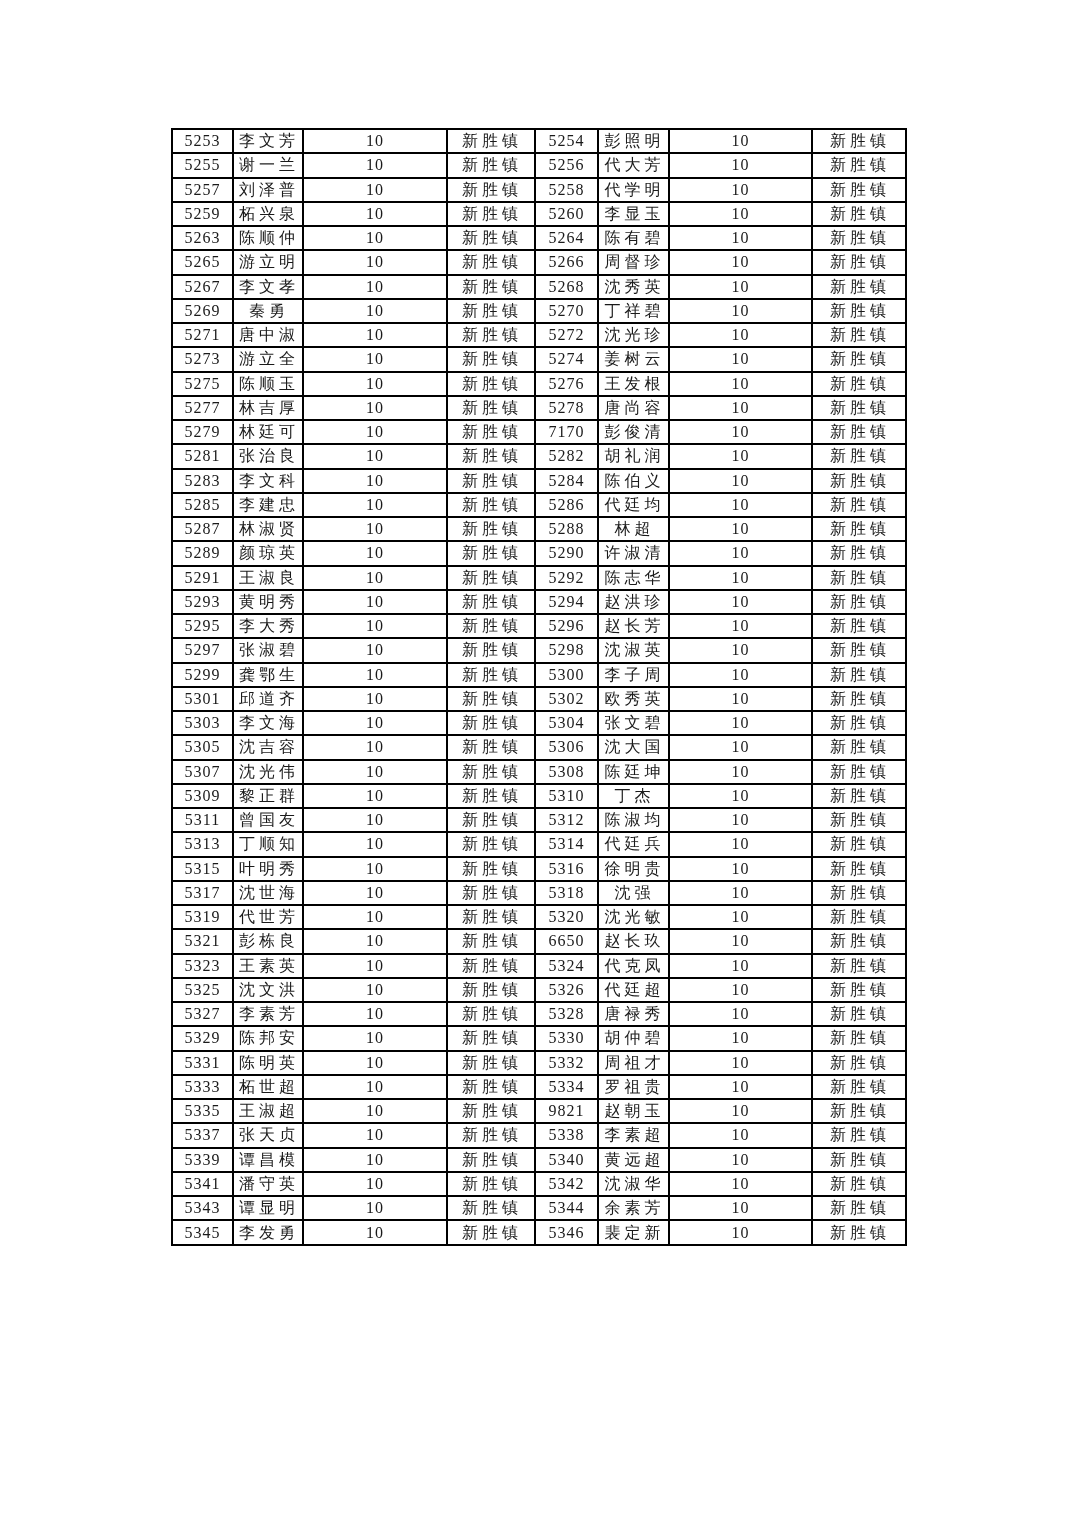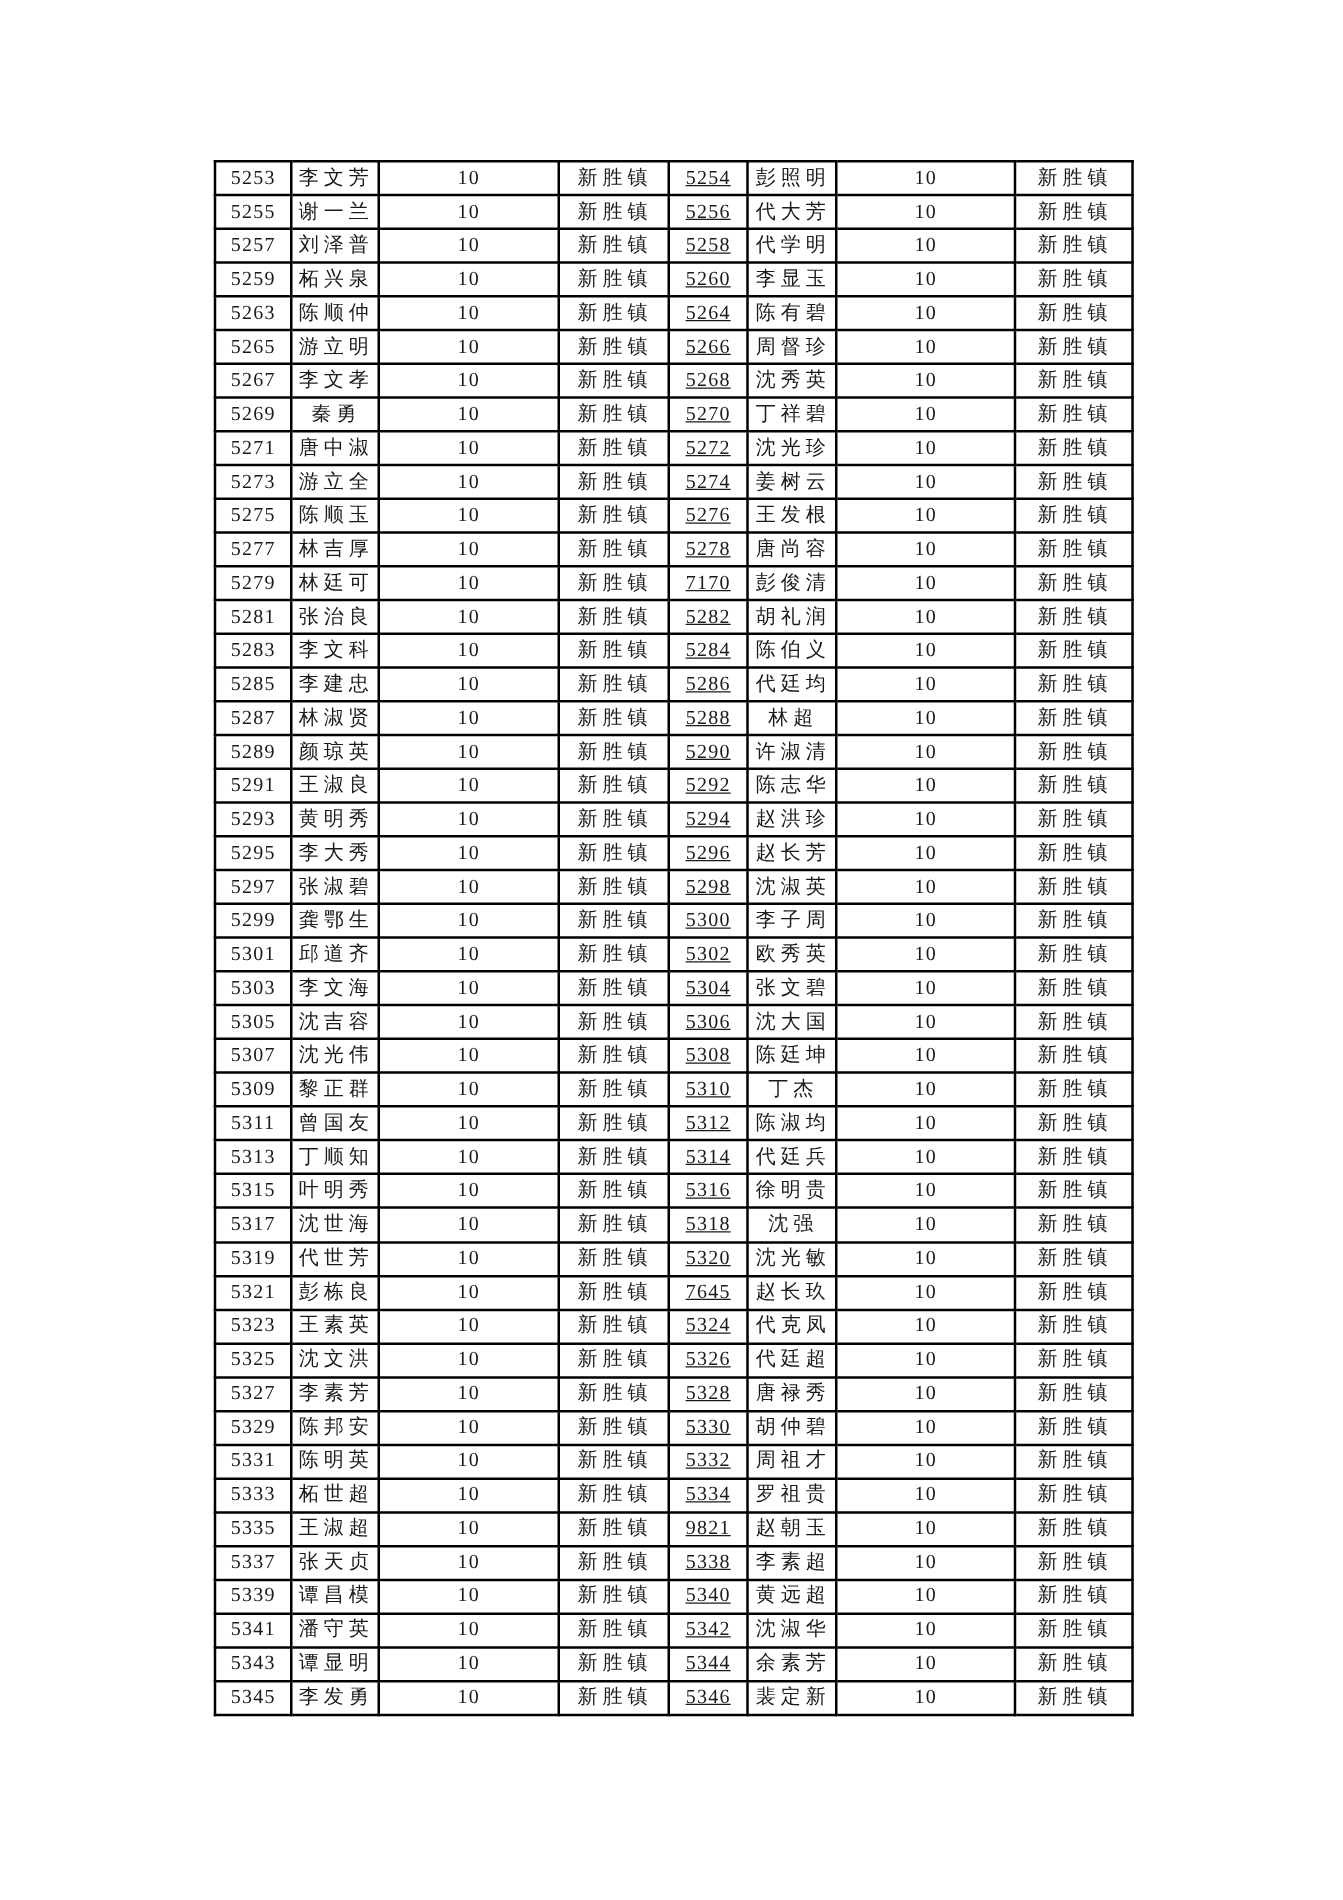--- a/index.html
+++ b/index.html
@@ -16,21 +16,21 @@
   .document-page {
     position: absolute;
     inset: 0;
     background: #ffffff;
   }
   table.roster {
     position: absolute;
     left: 171px;
     top: 128px;
     width: 734px;
-    height: 1245px;
+    height: 1118px;
     border-collapse: collapse;
     table-layout: fixed;
   }
   table.roster td {
     border: 2px solid #000000;
     padding: 0;
     margin: 0;
     text-align: center;
     vertical-align: middle;
     font-size: 16px;
@@ -42,21 +42,20 @@
   td.num {
     letter-spacing: 1px;
     font-family: "Liberation Serif", "DejaVu Serif", serif;
   }
   td.cjk {
     letter-spacing: 4px;
     text-indent: 2px;
   }
   td.half-start {
     border-left-width: 5px;
-    text-decoration: underline;
   }
 </style>
 </head>
 <body>
 
 <div class="document-page">
   <table class="roster">
     <colgroup>
       <col style="width:61px">
       <col style="width:70px">
@@ -396,21 +395,21 @@
           <td class="num half-start">5320</td>
           <td class="cjk">沈光敏</td>
           <td class="num">10</td>
           <td class="cjk">新胜镇</td>
         </tr>
         <tr>
           <td class="num">5321</td>
           <td class="cjk">彭栋良</td>
           <td class="num">10</td>
           <td class="cjk">新胜镇</td>
-          <td class="num half-start">7645</td>
+          <td class="num half-start">6650</td>
           <td class="cjk">赵长玖</td>
           <td class="num">10</td>
           <td class="cjk">新胜镇</td>
         </tr>
         <tr>
           <td class="num">5323</td>
           <td class="cjk">王素英</td>
           <td class="num">10</td>
           <td class="cjk">新胜镇</td>
           <td class="num half-start">5324</td>

